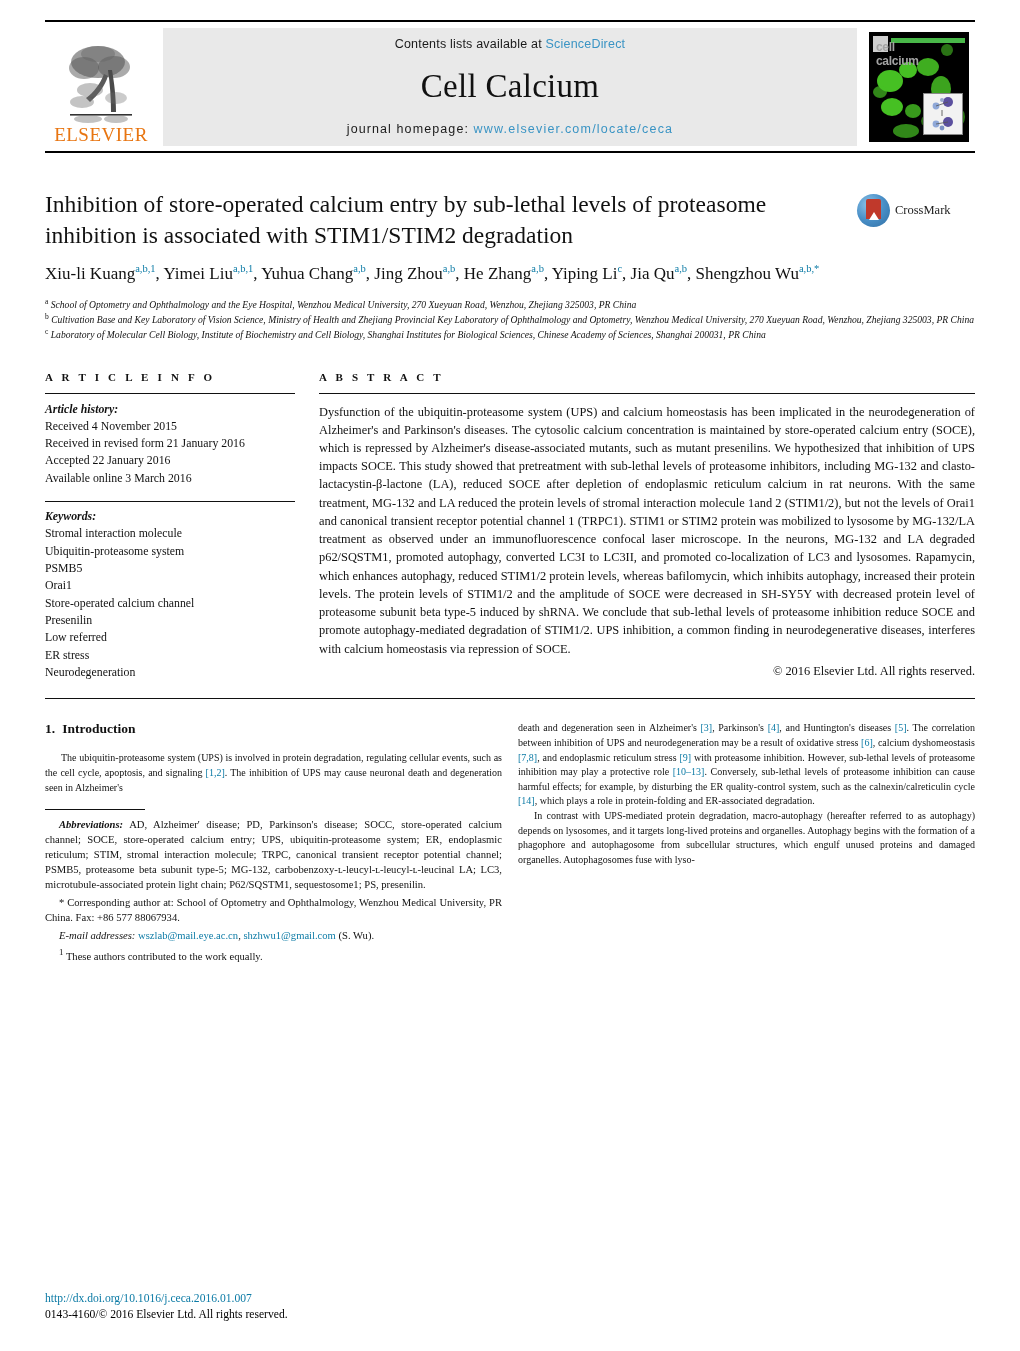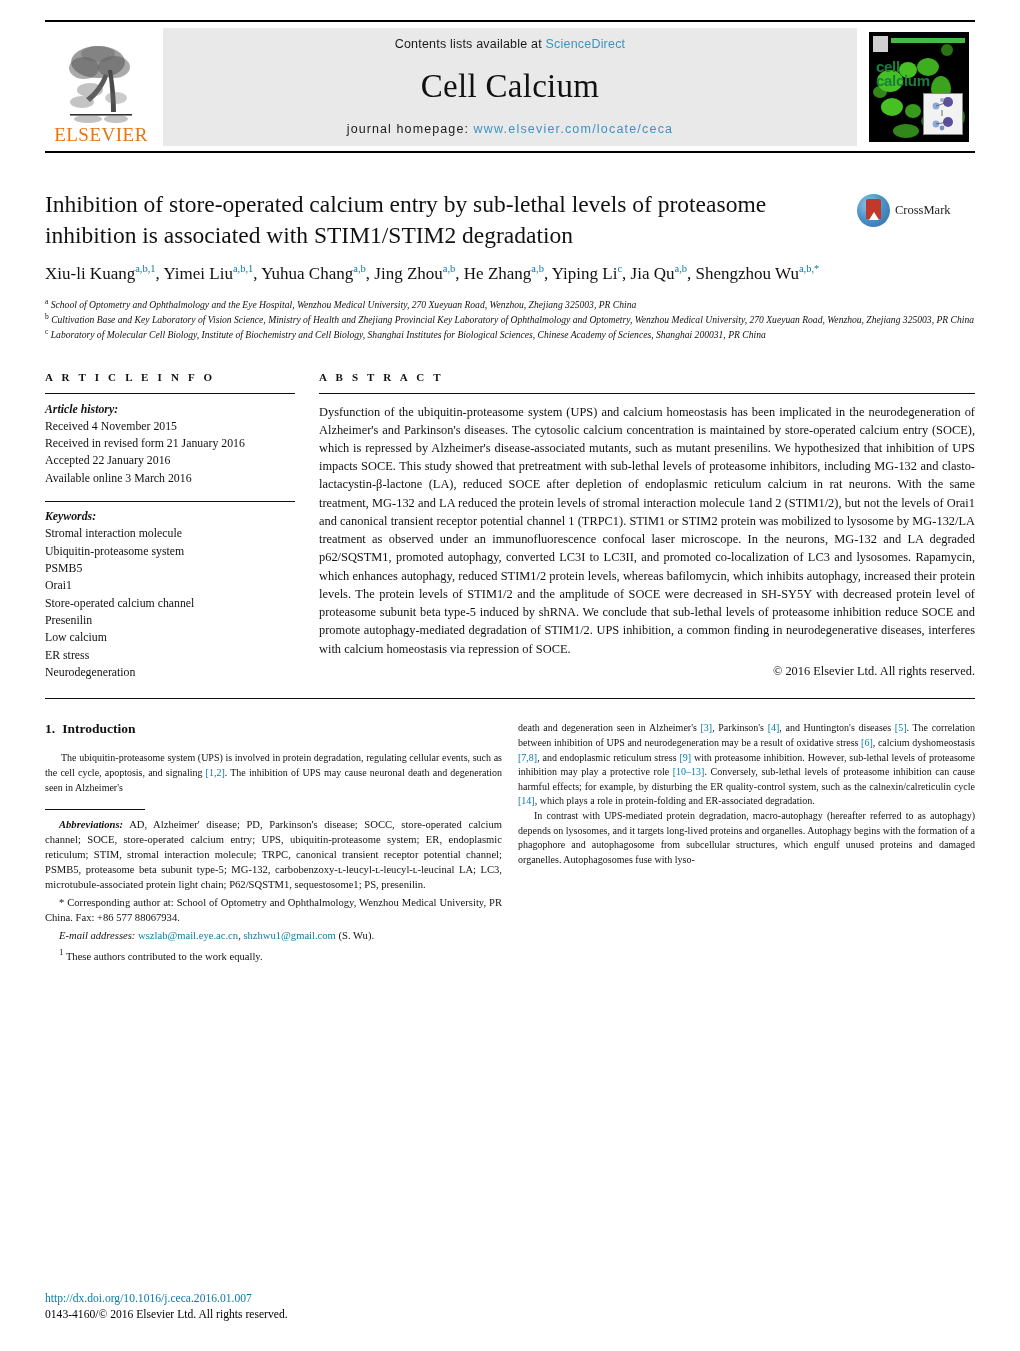--- a/index.html
+++ b/index.html
@@ -108,25 +108,25 @@
   .cover-img {
     width: 100px;
     height: 110px;
     background: #000;
     position: relative;
     overflow: hidden;
   }
   .cover-title {
     position: absolute;
     left: 7px;
-    top: 28px;
-    color: #15803d;
+    top: 8px;
+    color: #a3a3a3;
     font-family: "Liberation Sans", sans-serif;
     font-weight: bold;
-    font-size: 15px;
+    font-size: 12px;
     line-height: 14px;
     letter-spacing: -0.3px;
     z-index: 4;
   }
   .cover-topbar {
     position: absolute;
     left: 22px; top: 6px; right: 4px; height: 5px;
     background: #49b849;
     z-index: 3;
   }
@@ -423,21 +423,21 @@
       </div>
       <div class="rule kw-rule"></div>
       <div class="keywords">
         <div class="lbl">Keywords:</div>
         <div>Stromal interaction molecule</div>
         <div>Ubiquitin-proteasome system</div>
         <div>PSMB5</div>
         <div>Orai1</div>
         <div>Store-operated calcium channel</div>
         <div>Presenilin</div>
-        <div>Low calcium</div>
+        <div>Low referred</div>
         <div>ER stress</div>
         <div>Neurodegeneration</div>
       </div>
     </div>
 
     <div class="col-abs">
       <div class="sec-head">A B S T R A C T</div>
       <div class="rule"></div>
       <div class="abstract-body">Dysfunction of the ubiquitin-proteasome system (UPS) and calcium homeostasis has been implicated in the neurodegeneration of Alzheimer's and Parkinson's diseases. The cytosolic calcium concentration is maintained by store-operated calcium entry (SOCE), which is repressed by Alzheimer's disease-associated mutants, such as mutant presenilins. We hypothesized that inhibition of UPS impacts SOCE. This study showed that pretreatment with sub-lethal levels of proteasome inhibitors, including MG-132 and clasto-lactacystin-β-lactone (LA), reduced SOCE after depletion of endoplasmic reticulum calcium in rat neurons. With the same treatment, MG-132 and LA reduced the protein levels of stromal interaction molecule 1and 2 (STIM1/2), but not the levels of Orai1 and canonical transient receptor potential channel 1 (TRPC1). STIM1 or STIM2 protein was mobilized to lysosome by MG-132/LA treatment as observed under an immunofluorescence confocal laser microscope. In the neurons, MG-132 and LA degraded p62/SQSTM1, promoted autophagy, converted LC3I to LC3II, and promoted co-localization of LC3 and lysosomes. Rapamycin, which enhances autophagy, reduced STIM1/2 protein levels, whereas bafilomycin, which inhibits autophagy, increased their protein levels. The protein levels of STIM1/2 and the amplitude of SOCE were decreased in SH-SY5Y with decreased protein level of proteasome subunit beta type-5 induced by shRNA. We conclude that sub-lethal levels of proteasome inhibition reduce SOCE and promote autophagy-mediated degradation of STIM1/2. UPS inhibition, a common finding in neurodegenerative diseases, interferes with calcium homeostasis via repression of SOCE.</div>
       <div class="abstract-copy">© 2016 Elsevier Ltd. All rights reserved.</div>

